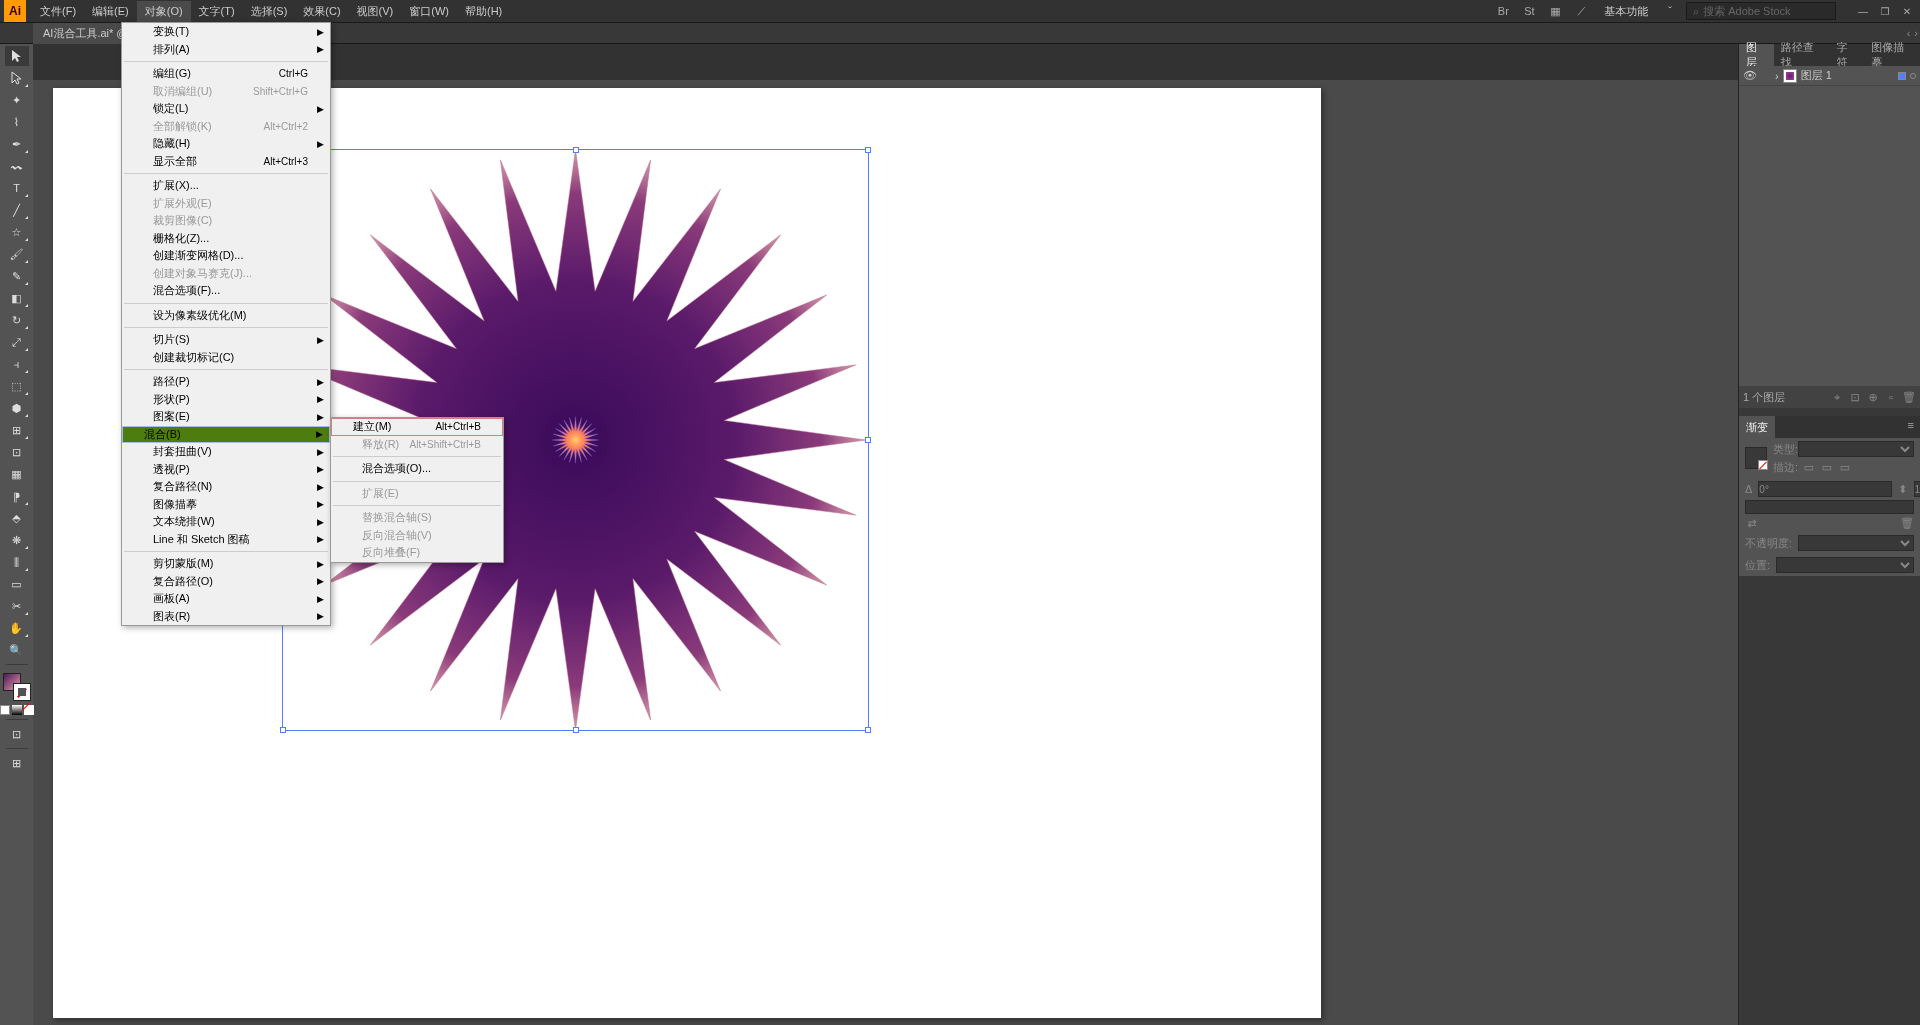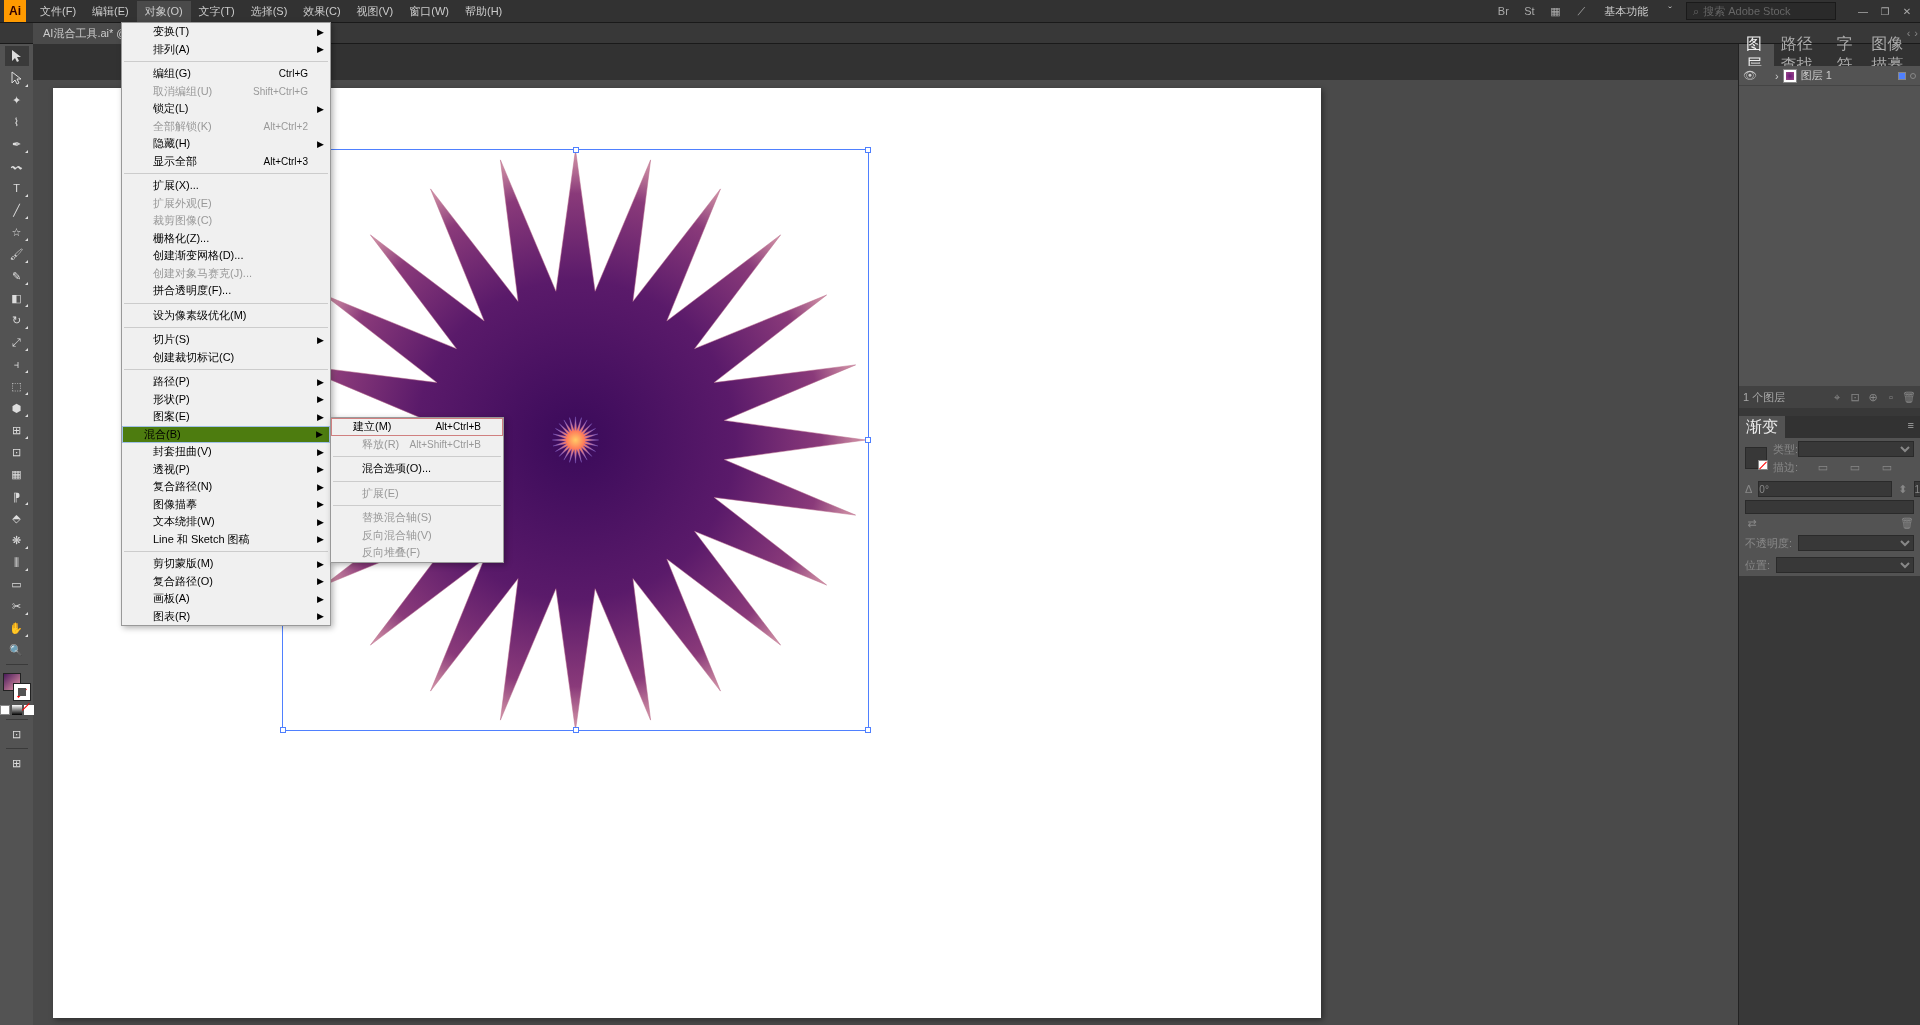--- a/index.html
+++ b/index.html
@@ -56,21 +56,21 @@
 .dd-item.disabled { color: #999; }
 .dd-item.highlight { background: #4d7c0f; border: 1px solid #a0c0e8; padding: 1px 21px 1px 21px; }
 .dd-item.highlight-red { border: 1px solid #d08080; padding: 1px 21px 1px 21px; }
 .dd-item .shortcut { margin-left: auto; font-size: 10px; }
 .dd-item .arrow { position: absolute; right: 6px; font-size: 9px; }
 .dd-sep { height: 1px; background: #ccc; margin: 3px 2px; }
 
 
 .right-dock { position: absolute; right: 0; top: 0; width: 182px; bottom: 0; background: #383838; border-left: 1px solid #222; display: flex; flex-direction: column; }
 .panel-tabs { display: flex; background: #323232; height: 22px; align-items: stretch; }
-.panel-tab { padding: 3px 7px; color: #aaa; font-size: 16px; display:flex; align-items:center; }
+.panel-tab { padding: 3px 7px; color: #aaa; font-size: 11px; display:flex; align-items:center; }
 .panel-tab.active { background: #535353; color: #eee; }
 .panel-body { background: #535353; flex-shrink: 0; color: #ccc; }
 .layer-row { display: flex; align-items: center; height: 20px; padding: 0 4px; gap: 4px; background: #535353; border-bottom: 1px solid #444;}
 .layer-eye { width: 14px; height: 14px; display:flex;align-items:center;justify-content:center;}
 .layer-thumb { width: 14px; height: 14px; background: #fff; border: 1px solid #888; position:relative;}
 .layer-thumb::after{content:"";position:absolute;inset:2px;background:radial-gradient(circle,#6a1a7a 0%,#a04a8a 100%);}
 .layer-sel { width: 8px; height: 8px; border: 1px solid #888; margin-left: auto; background:#4f80ff;}
 .panel-footer { height: 22px; background: #424242; display: flex; align-items: center; padding: 0 4px; gap: 6px; color: #aaa; font-size: 10px;}
 .panel-footer .icons { margin-left: auto; display: flex; gap: 4px; }
 .panel-spacer { flex: 1; background: #383838; }
@@ -267,21 +267,21 @@
     <div class="panel-body gradient-panel">
       <div class="row">
         <div class="grad-thumb">
             <div class="noedit"></div>
           </div>
         <div style="flex:1;">
           <div style="display:flex;align-items:center;margin-bottom:3px;">
             <span>类型:</span>
             <select></select>
           </div>
-          <div style="display:flex;align-items:center;gap:18px;">
+          <div style="display:flex;align-items:center;gap:4px;">
             <span>描边:</span>
             <span class="small-ico">▭</span>
             <span class="small-ico">▭</span>
             <span class="small-ico">▭</span>
           </div>
         </div>
       </div>
       <div class="row">
         <span>Δ</span>
         <input value="0°" style="">
@@ -353,21 +353,21 @@
     <div class="dd-item">
       <span>栅格化(Z)...</span>
     </div>
     <div class="dd-item">
       <span>创建渐变网格(D)...</span>
     </div>
     <div class="dd-item disabled">
       <span>创建对象马赛克(J)...</span>
     </div>
     <div class="dd-item">
-      <span>拼合透明度(F)...</span>
+      <span>混合选项(F)...</span>
     </div>
     <div class="dd-sep"></div>
     <div class="dd-item">
       <span>设为像素级优化(M)</span>
     </div>
     <div class="dd-sep"></div>
     <div class="dd-item">
       <span>切片(S)</span>
       <span class="arrow">▶</span>
     </div>

